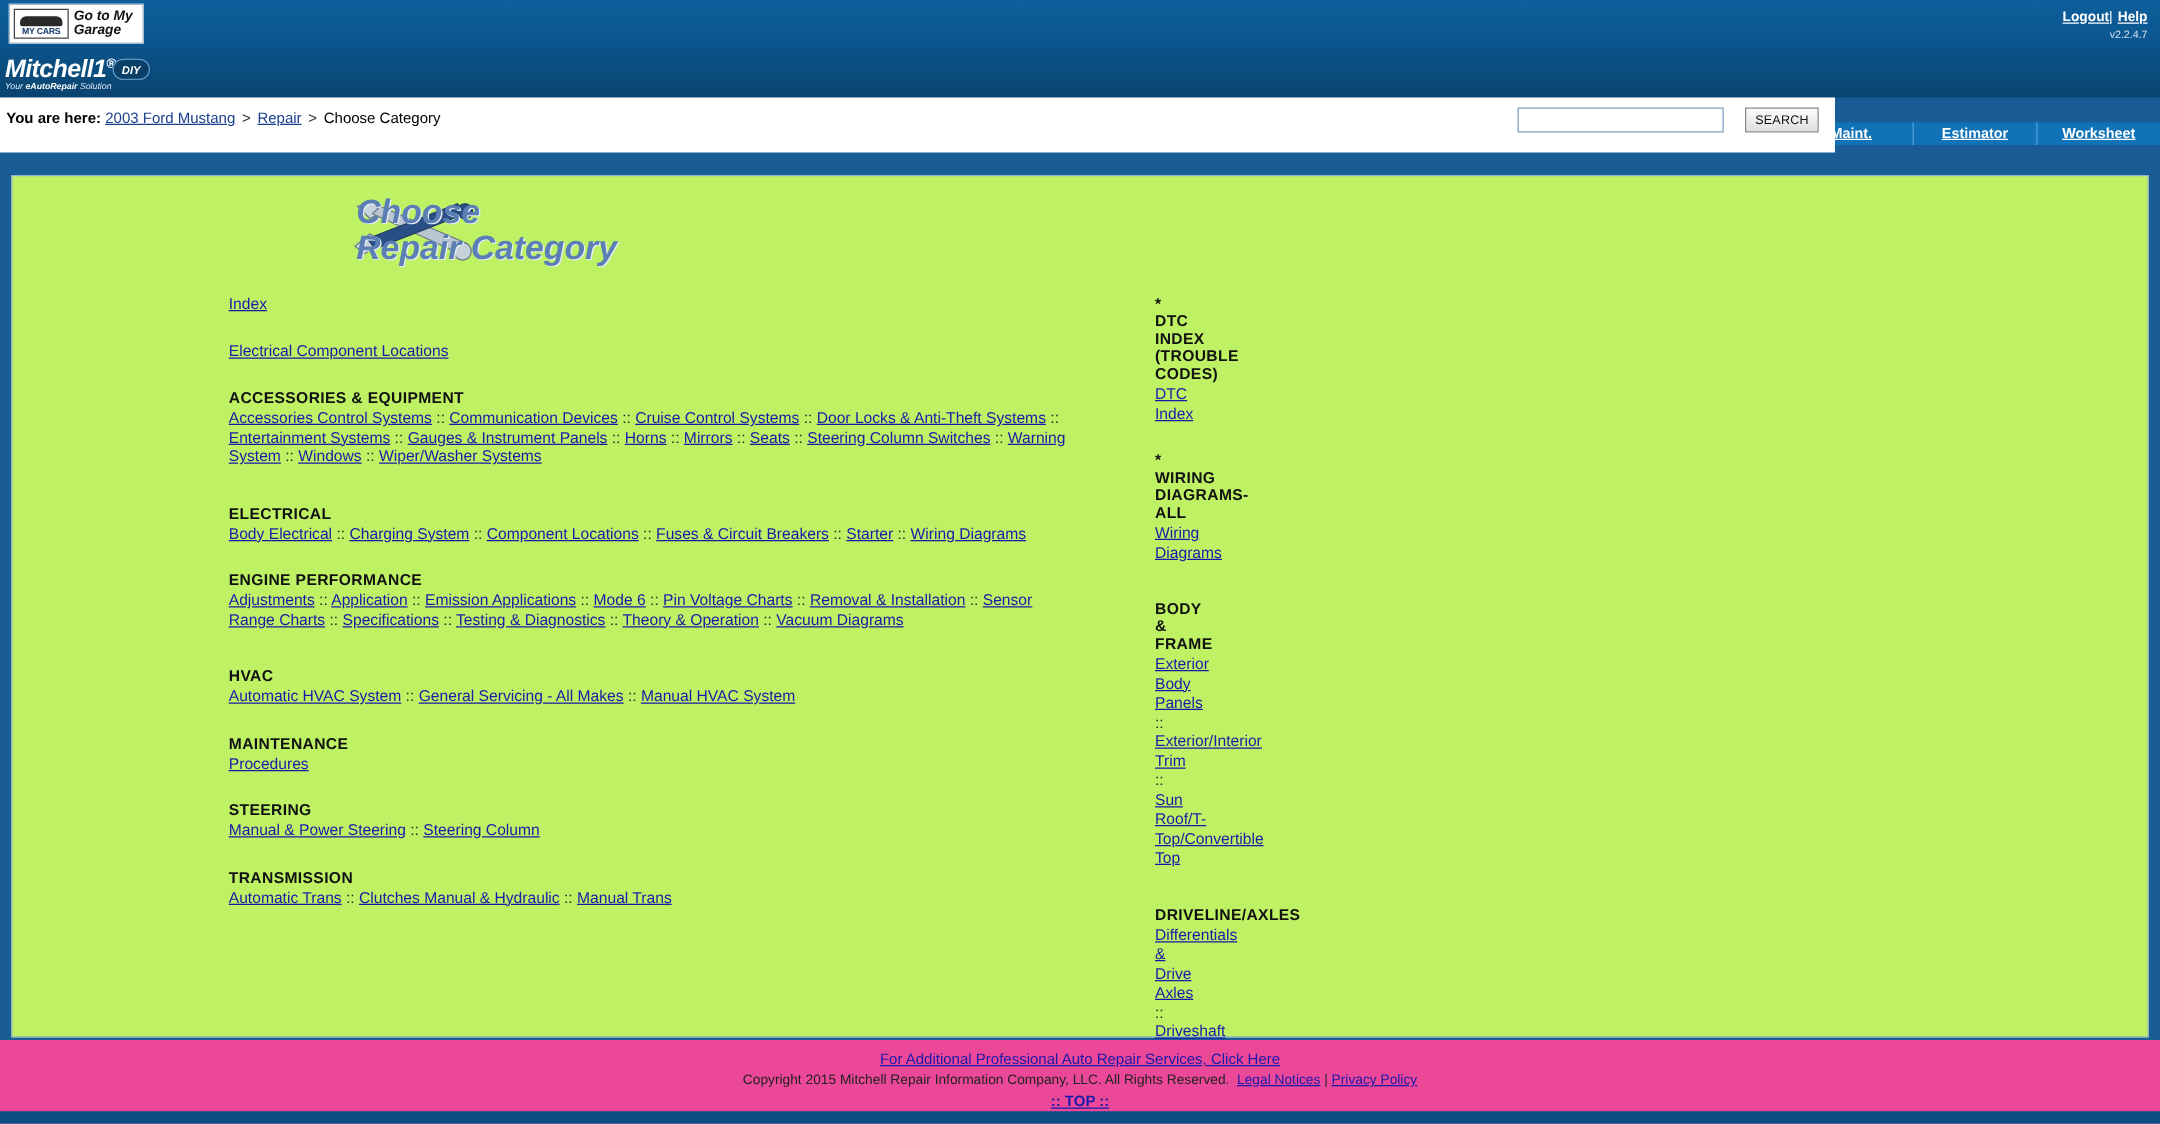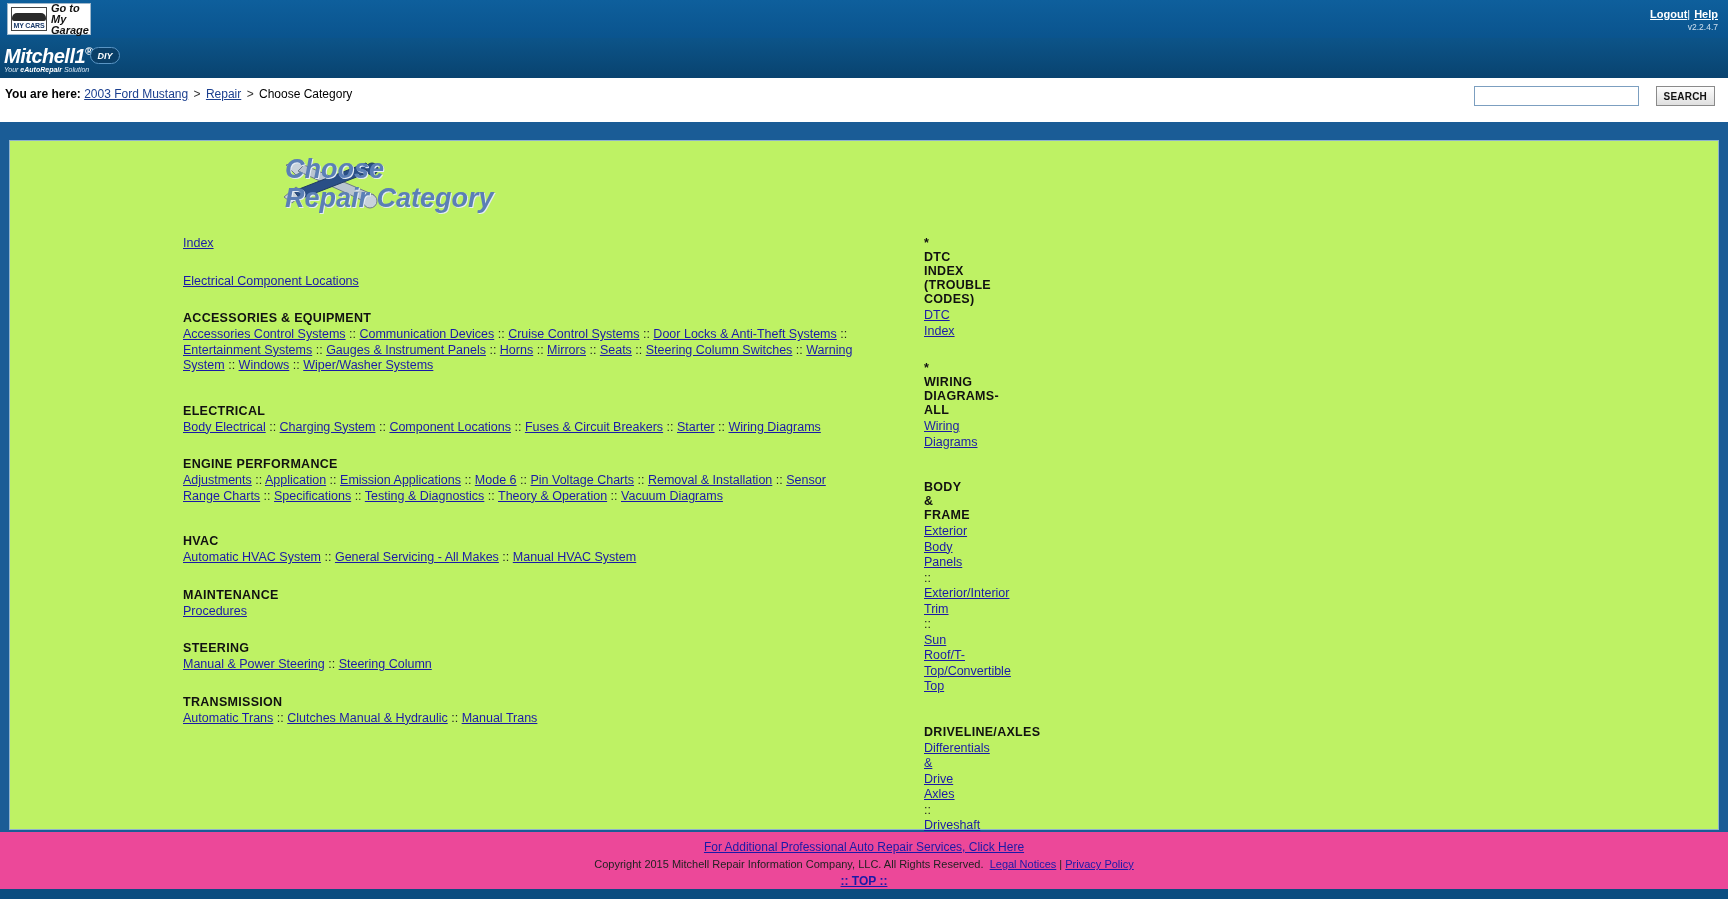--- a/index.html
+++ b/index.html
@@ -15,21 +15,21 @@
     width: 1728px; height: 899px;
     background: #1a5c96;
   }
   
   .topbar {
     position: absolute; left: 0; top: 0; width: 1728px; height: 38px;
     background: #0d5b96;
     background: linear-gradient(to bottom, #0e5f9c 0%, #0a548e 100%);
   }
   .mycars-btn {
-    position: absolute; left: 7px; top: 3px; width: 84px; height: 32px;
+    position: absolute; left: 7px; top: 3px; width: 108px; height: 32px;
     background: #ffffff; border: 1px solid #9fb8cc;
     display: flex; align-items: center; padding: 2px 3px;
   }
   .mycars-icon {
     width: 44px; height: 24px; border: 1px solid #444; background: #fff;
     display: flex; flex-direction: column; justify-content: flex-end;
     align-items: center; padding-bottom: 1px;
   }
   .mycars-icon .car {
     width: 34px; height: 8px; background: #2a2a2a;
@@ -94,21 +94,21 @@
     display: flex; align-items: center; justify-content: center;
   }
   .tab a {
     color: #ffffff; font-size: 11.5px; font-weight: bold;
     text-decoration: underline;
   }
   .tab.active { background: #0b4d80; }
 
   
   .crumbbar {
-    position: absolute; left: 0; top: 78px; width: 1728px; height: 44px;
+    position: absolute; left: 0; top: 78px; width: 1468px; height: 44px;
     background: #ffffff;
     padding-left: 40px;
   }
   .crumbs {
     position: absolute; left: 5px; top: 9px;
     font-size: 12px; color: #000;
   }
   .crumbs b { font-weight: bold; }
   .crumbs a { color: #1b3f8f; text-decoration: underline; }
   .crumbs .sep { color: #333; margin: 0 2px; }
@@ -117,21 +117,21 @@
     display: flex; align-items: stretch;
   }
   .searchbox input {
     width: 165px; height: 20px; border: 1px solid #7c9fc0;
     font-size: 12px; padding: 1px 3px; outline: none;
   }
   .searchbox .btn {
     margin-left: 17px; height: 20px; padding: 0 7px;
     background: linear-gradient(to bottom,#fdfdfd,#dfdfdf);
     border: 1px solid #8a8a8a; color: #111;
-    font-size: 10px; font-weight: bold; letter-spacing: .2px;
+    font-size: 10px; font-weight: normal; letter-spacing: .2px;
     display: flex; align-items: center; justify-content: center;
     cursor: pointer;
   }
 
   
   .panel {
     position: absolute; left: 9px; top: 140px;
     width: 1710px; height: 690px;
     background: #bef264; border: 1px solid #8fb2cd;
   }

